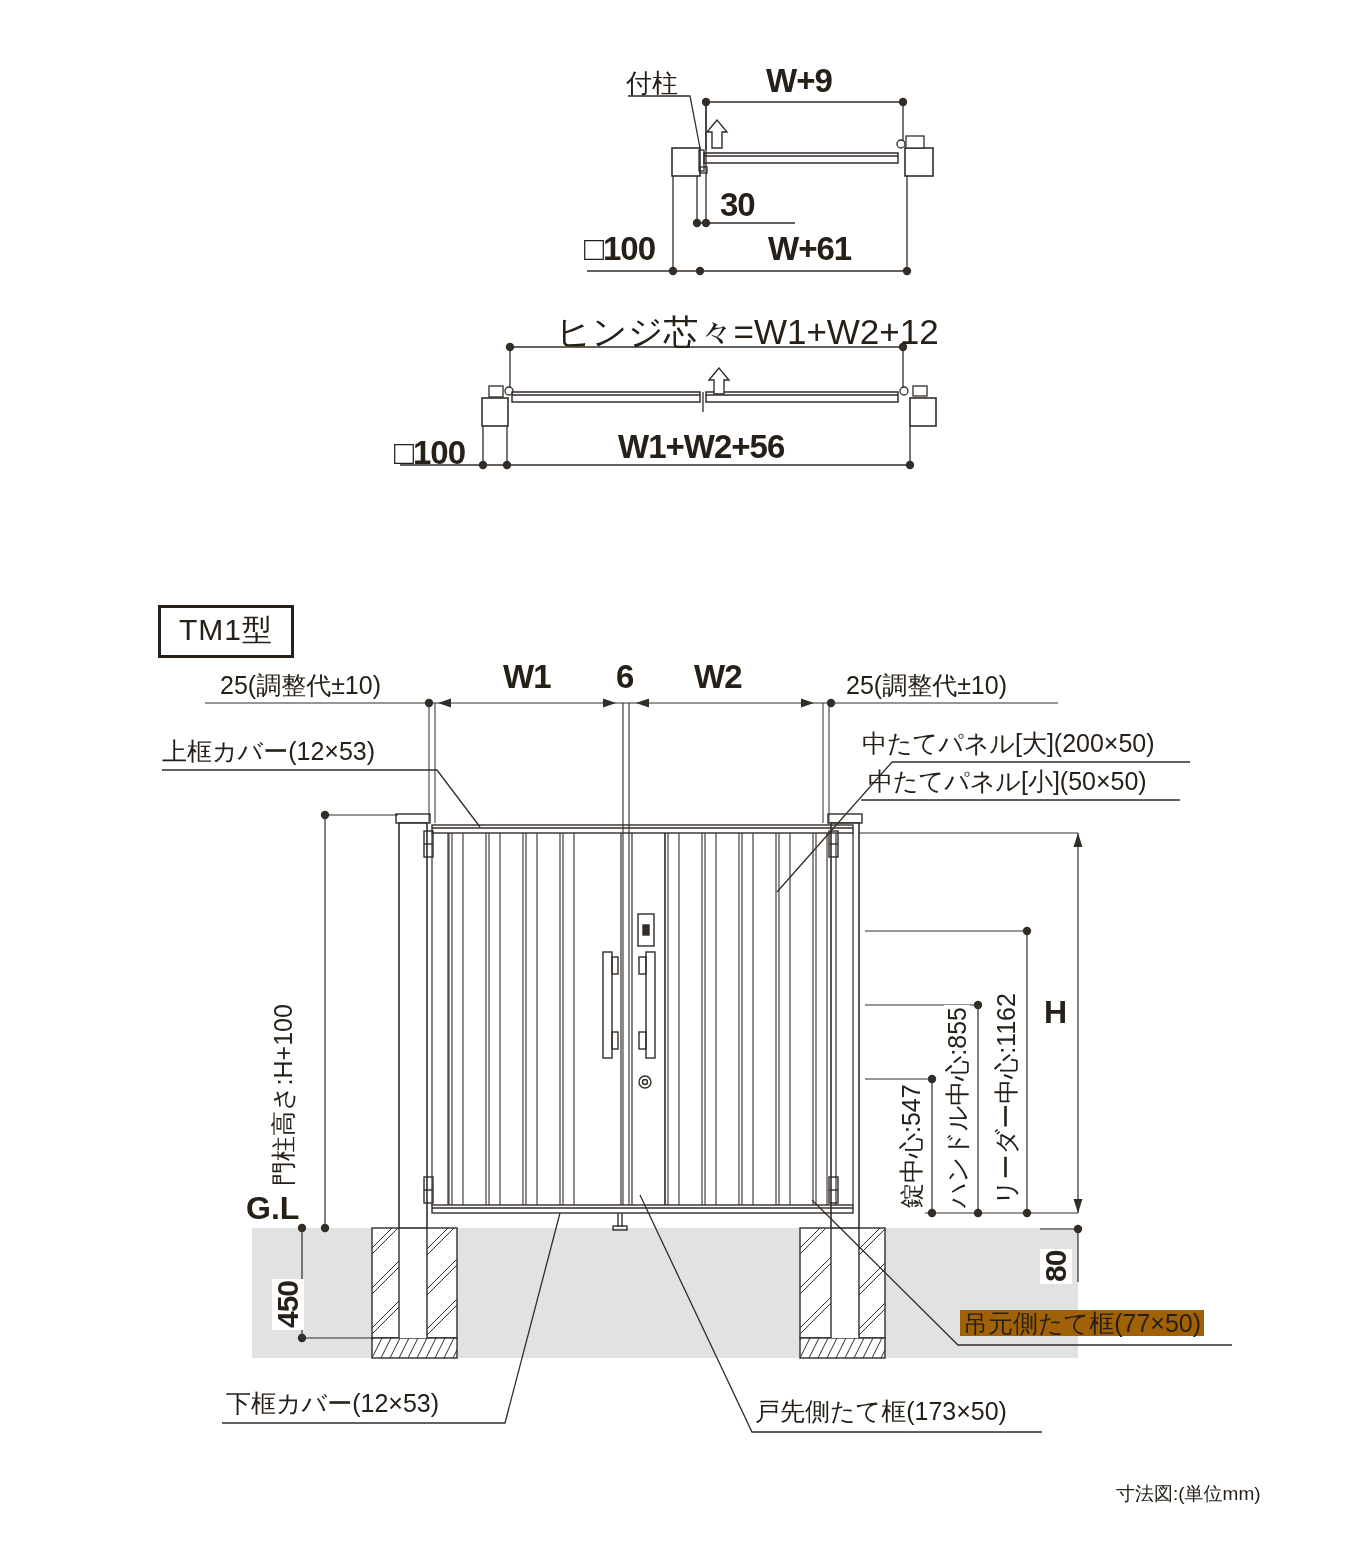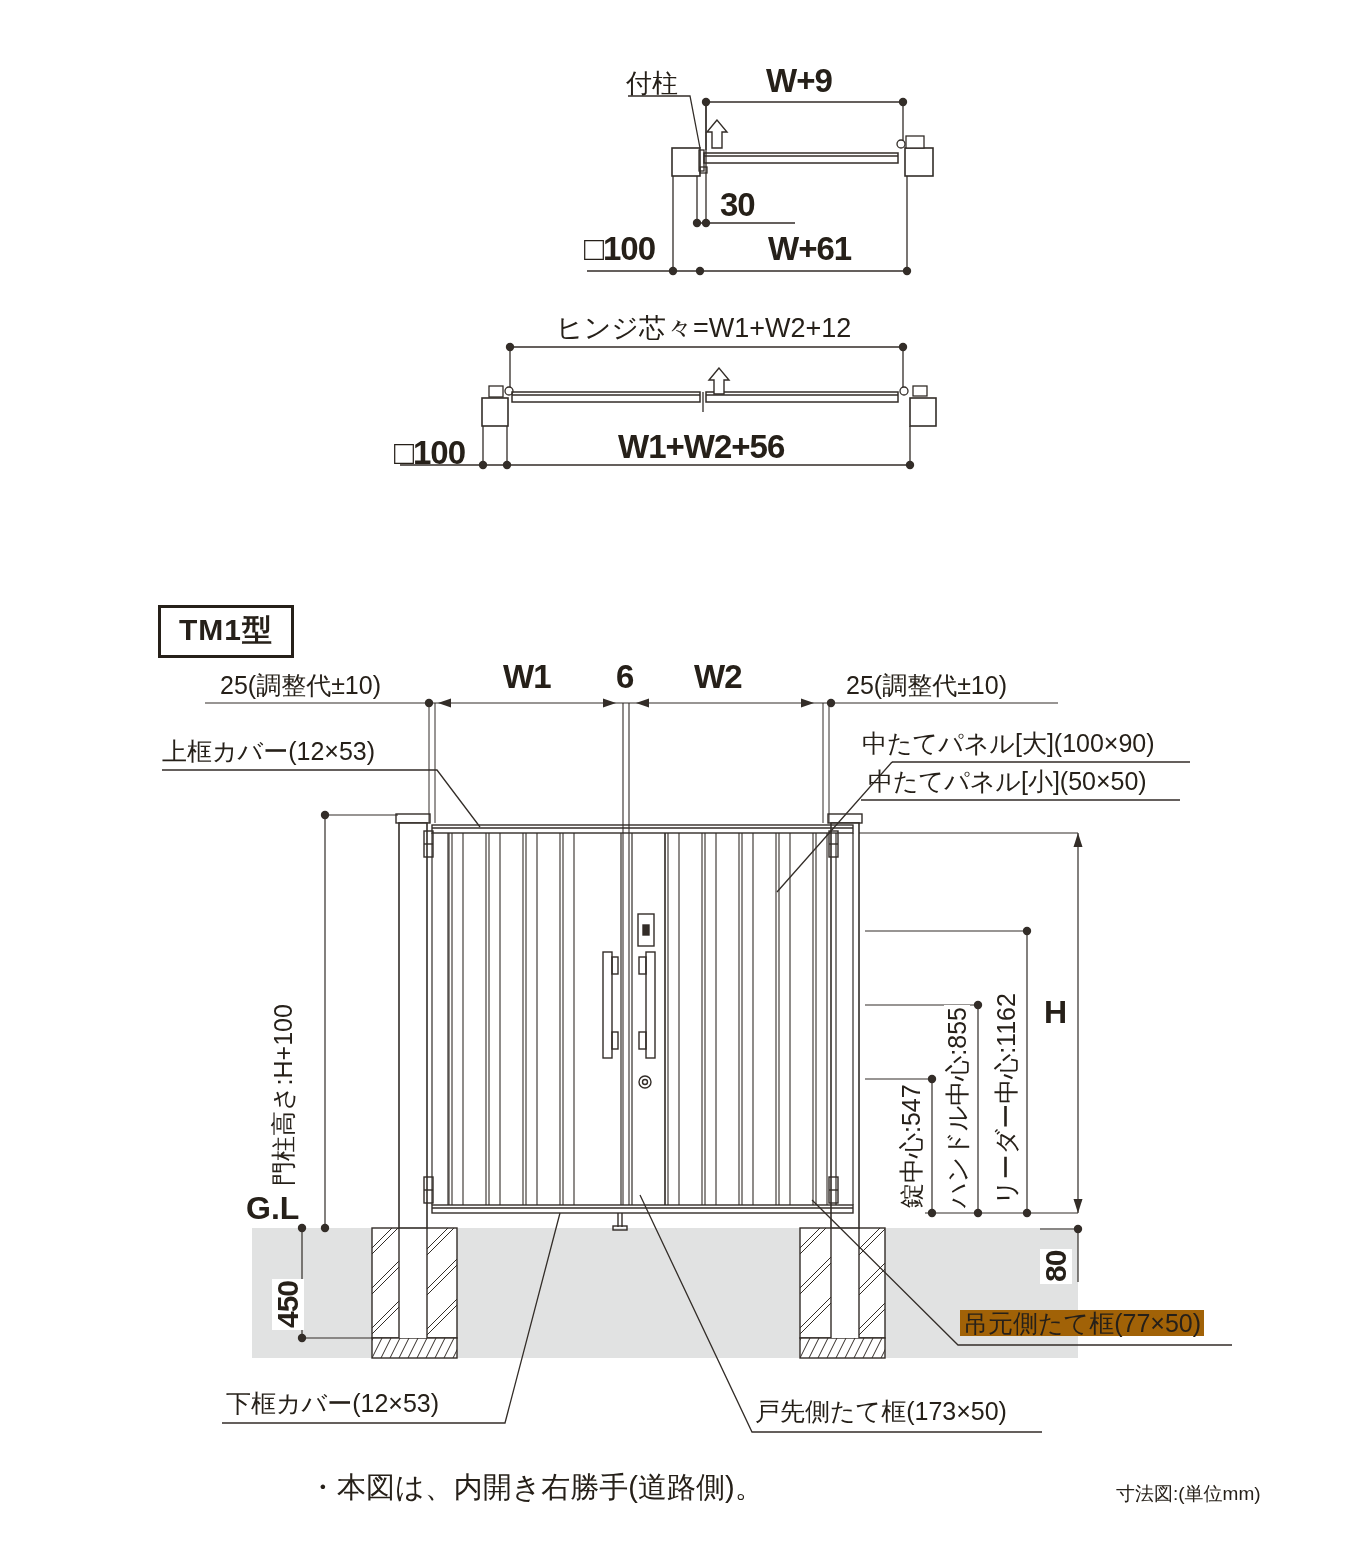--- a/index.html
+++ b/index.html
@@ -4,21 +4,21 @@
 <style>
   html,body{margin:0;padding:0;background:#fff;}
   #page{position:relative;width:1362px;height:1546px;background:#fff;overflow:hidden;
         font-family:"Liberation Sans","DejaVu Sans",sans-serif;color:#262019;}
   svg{position:absolute;left:0;top:0;}
   .lb{position:absolute;white-space:nowrap;line-height:1.05;color:#262019;}
   .dim{font-weight:bold;font-size:33px;letter-spacing:-1px;}
   .jp{font-size:25px;}
   .vt{transform:rotate(-90deg);transform-origin:0 0;background:#fff;padding:0 2px;}
   .badge{position:absolute;border:3px solid #262019;padding:2px 18px 4px 18px;
-         font-size:30px;font-weight:bold;letter-spacing:1px;}
+         font-size:30px;font-weight:normal;letter-spacing:1px;}
 </style>
 </head>
 <body>
 
 <div id="page">
 
 <svg id="draw" width="1362" height="1546" viewBox="0 0 1362 1546">
   <defs>
     <clipPath id="cfL1">
           <rect x="372" y="1228" width="27" height="110"></rect>
@@ -271,46 +271,45 @@
     <path d="M1042 1432 H752 L640 1195"></path>
   </g>
 </svg>
 
 <div class="lb jp" style="left:626px;top:70px;font-size:26px;">付柱</div>
 <div class="lb dim" style="left:766px;top:64px;">W+9</div>
 <div class="lb dim" style="left:720px;top:188px;">30</div>
 <div class="lb dim" style="left:584px;top:232px;">□100</div>
 <div class="lb dim" style="left:768px;top:232px;">W+61</div>
 
-<div class="lb jp" style="left:556px;top:314px;font-size:27px;">ヒンジ芯々=W1+W2+12</div>
+<div class="lb jp" style="left:556px;top:314px;font-size:35px;">ヒンジ芯々=W1+W2+12</div>
 <div class="lb dim" style="left:394px;top:436px;">□100</div>
 <div class="lb dim" style="left:618px;top:430px;">W1+W2+56</div>
 
 <div class="badge" style="left:158px;top:605px;">TM1型</div>
 
 <div class="lb jp" style="left:220px;top:672px;">25(調整代±10)</div>
 <div class="lb dim" style="left:503px;top:660px;">W1</div>
 <div class="lb dim" style="left:616px;top:660px;">6</div>
 <div class="lb dim" style="left:694px;top:660px;">W2</div>
 <div class="lb jp" style="left:846px;top:672px;">25(調整代±10)</div>
 
 <div class="lb jp" style="left:162px;top:738px;">上框カバー(12×53)</div>
-<div class="lb jp" style="left:862px;top:730px;">中たてパネル[大](100×90)</div>
+<div class="lb jp" style="left:862px;top:730px;">中たてパネル[大](200×50)</div>
 <div class="lb jp" style="left:868px;top:768px;">中たてパネル[小](50×50)</div>
 
 <div class="lb jp vt" style="left:270px;top:1188px;">門柱高さ:H+100</div>
 <div class="lb" style="left:246px;top:1192px;font-size:32px;font-weight:bold;">G.L</div>
 <div class="lb vt dim" style="left:272px;top:1330px;font-size:30px;">450</div>
 
 <div class="lb jp vt" style="left:898px;top:1210px;">錠中心:547</div>
 <div class="lb jp vt" style="left:944px;top:1210px;">ハンドル中心:855</div>
 <div class="lb jp vt" style="left:993px;top:1207px;">リーダー中心:1162</div>
 <div class="lb dim" style="left:1044px;top:996px;font-size:32px;">H</div>
 <div class="lb vt dim" style="left:1040px;top:1284px;font-size:30px;">80</div>
 
 <div class="lb jp" style="left:960px;top:1310px;background:#a16207;padding:0 3px;">吊元側たて框(77×50)</div>
 <div class="lb jp" style="left:226px;top:1390px;">下框カバー(12×53)</div>
 <div class="lb jp" style="left:755px;top:1398px;">戸先側たて框(173×50)</div>
 
-<div class="lb" style="left:308px;top:1472px;font-size:29px;">・本図は、内開き右勝手(道路側)。</div>
 <div class="lb" style="left:1116px;top:1484px;font-size:19px;">寸法図:(単位mm)</div>
 
 </div>
 
 </body></html>

